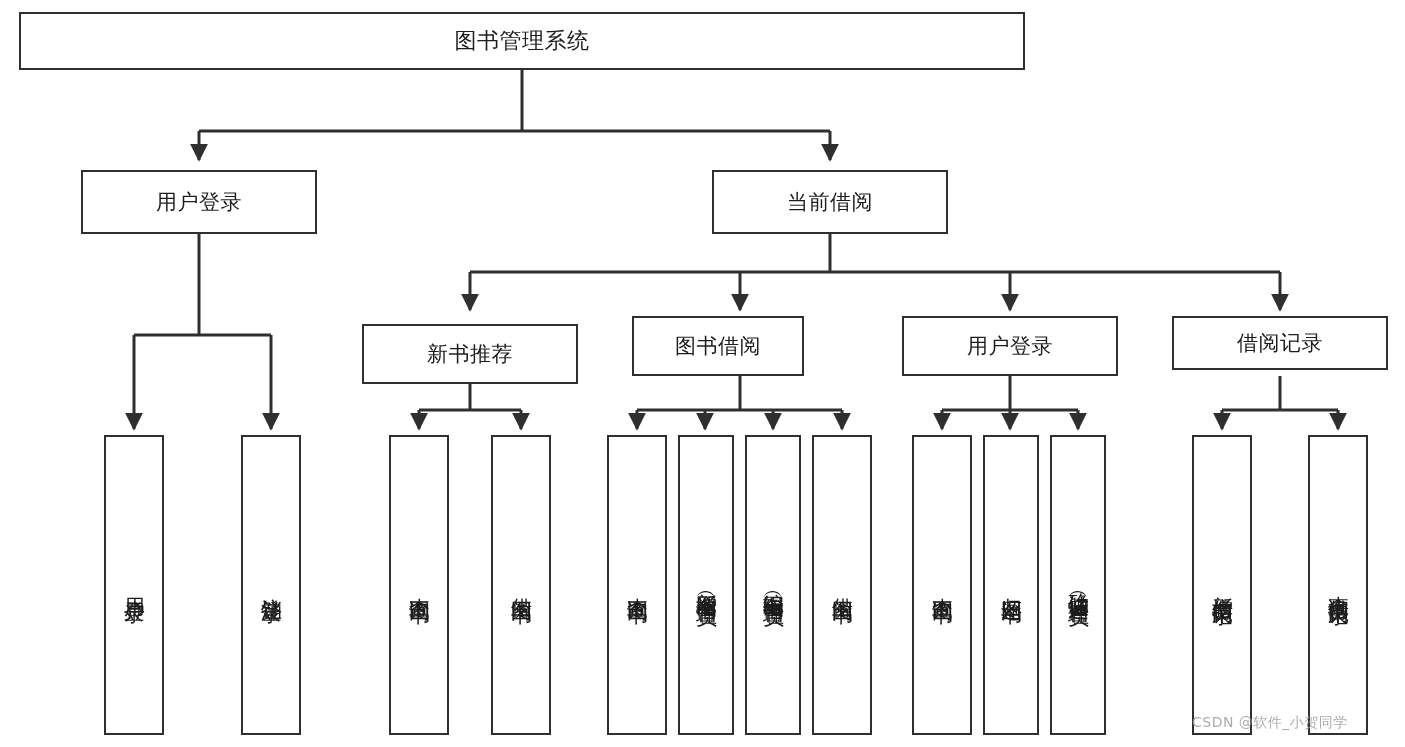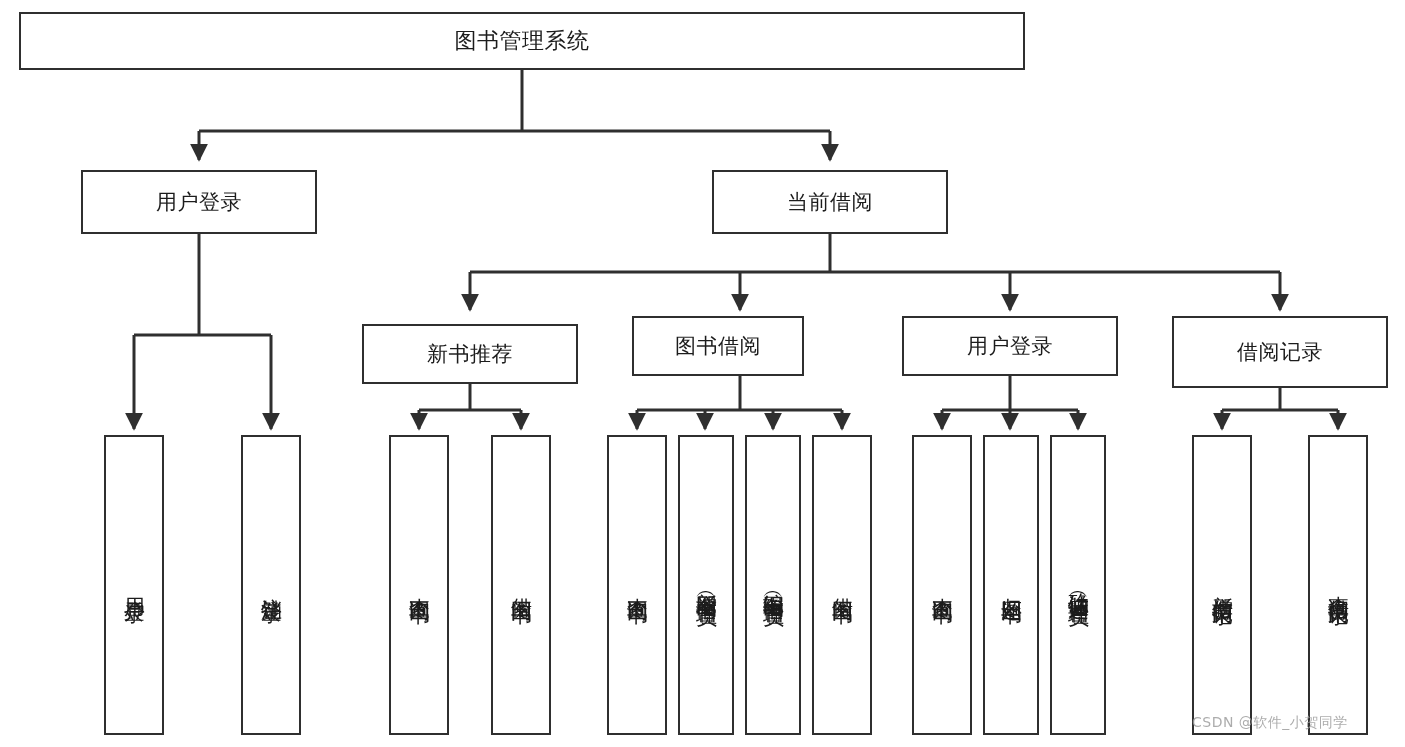--- a/index.html
+++ b/index.html
@@ -133,21 +133,21 @@
 
   <div class="node" style="left:362px; top:324px; width:216px; height:60px;">
     <span class="label">新书推荐</span>
   </div>
   <div class="node" style="left:632px; top:316px; width:172px; height:60px;">
     <span class="label">图书借阅</span>
   </div>
   <div class="node" style="left:902px; top:316px; width:216px; height:60px;">
     <span class="label">用户登录</span>
   </div>
-  <div class="node" style="left:1172px; top:316px; width:216px; height:72px;">
+  <div class="node" style="left:1172px; top:316px; width:216px; height:54px;">
     <span class="label">借阅记录</span>
   </div>
 
   <div class="node vertical" style="left:104px; top:435px; width:60px; height:300px;">
     <span class="label">用户登录</span>
   </div>
   <div class="node vertical" style="left:241px; top:435px; width:60px; height:300px;">
     <span class="label">注销登录</span>
   </div>
 

